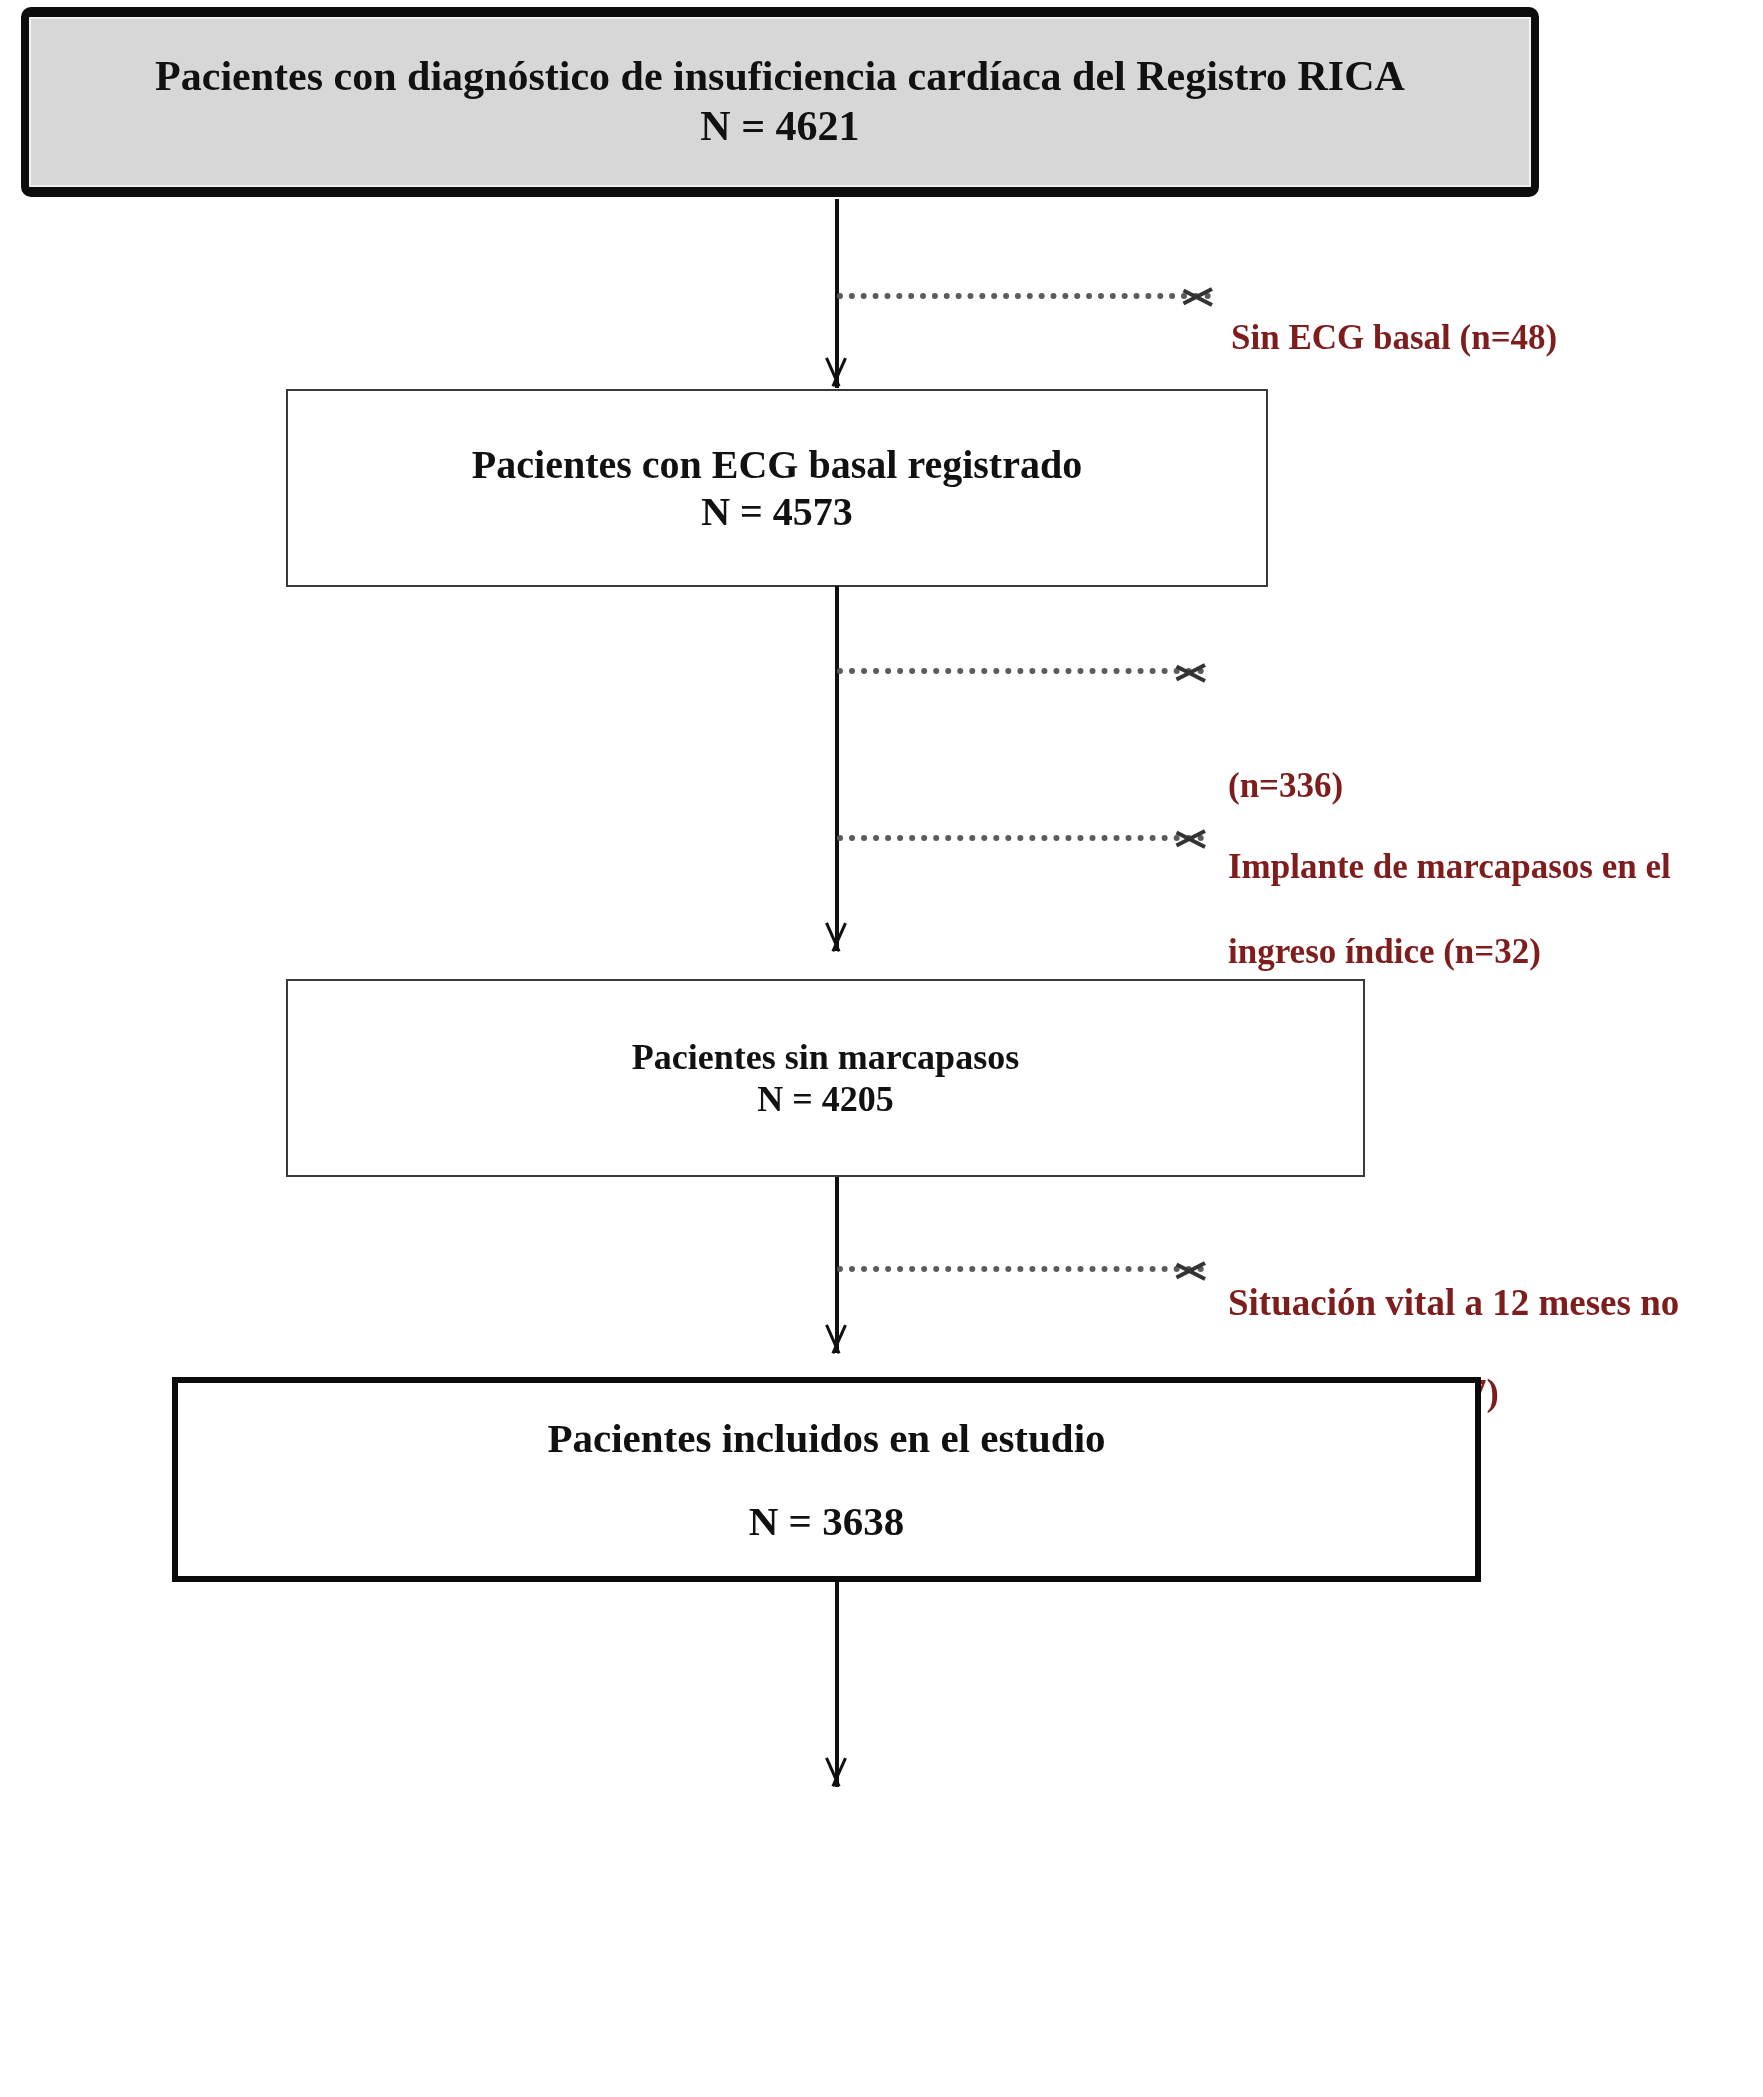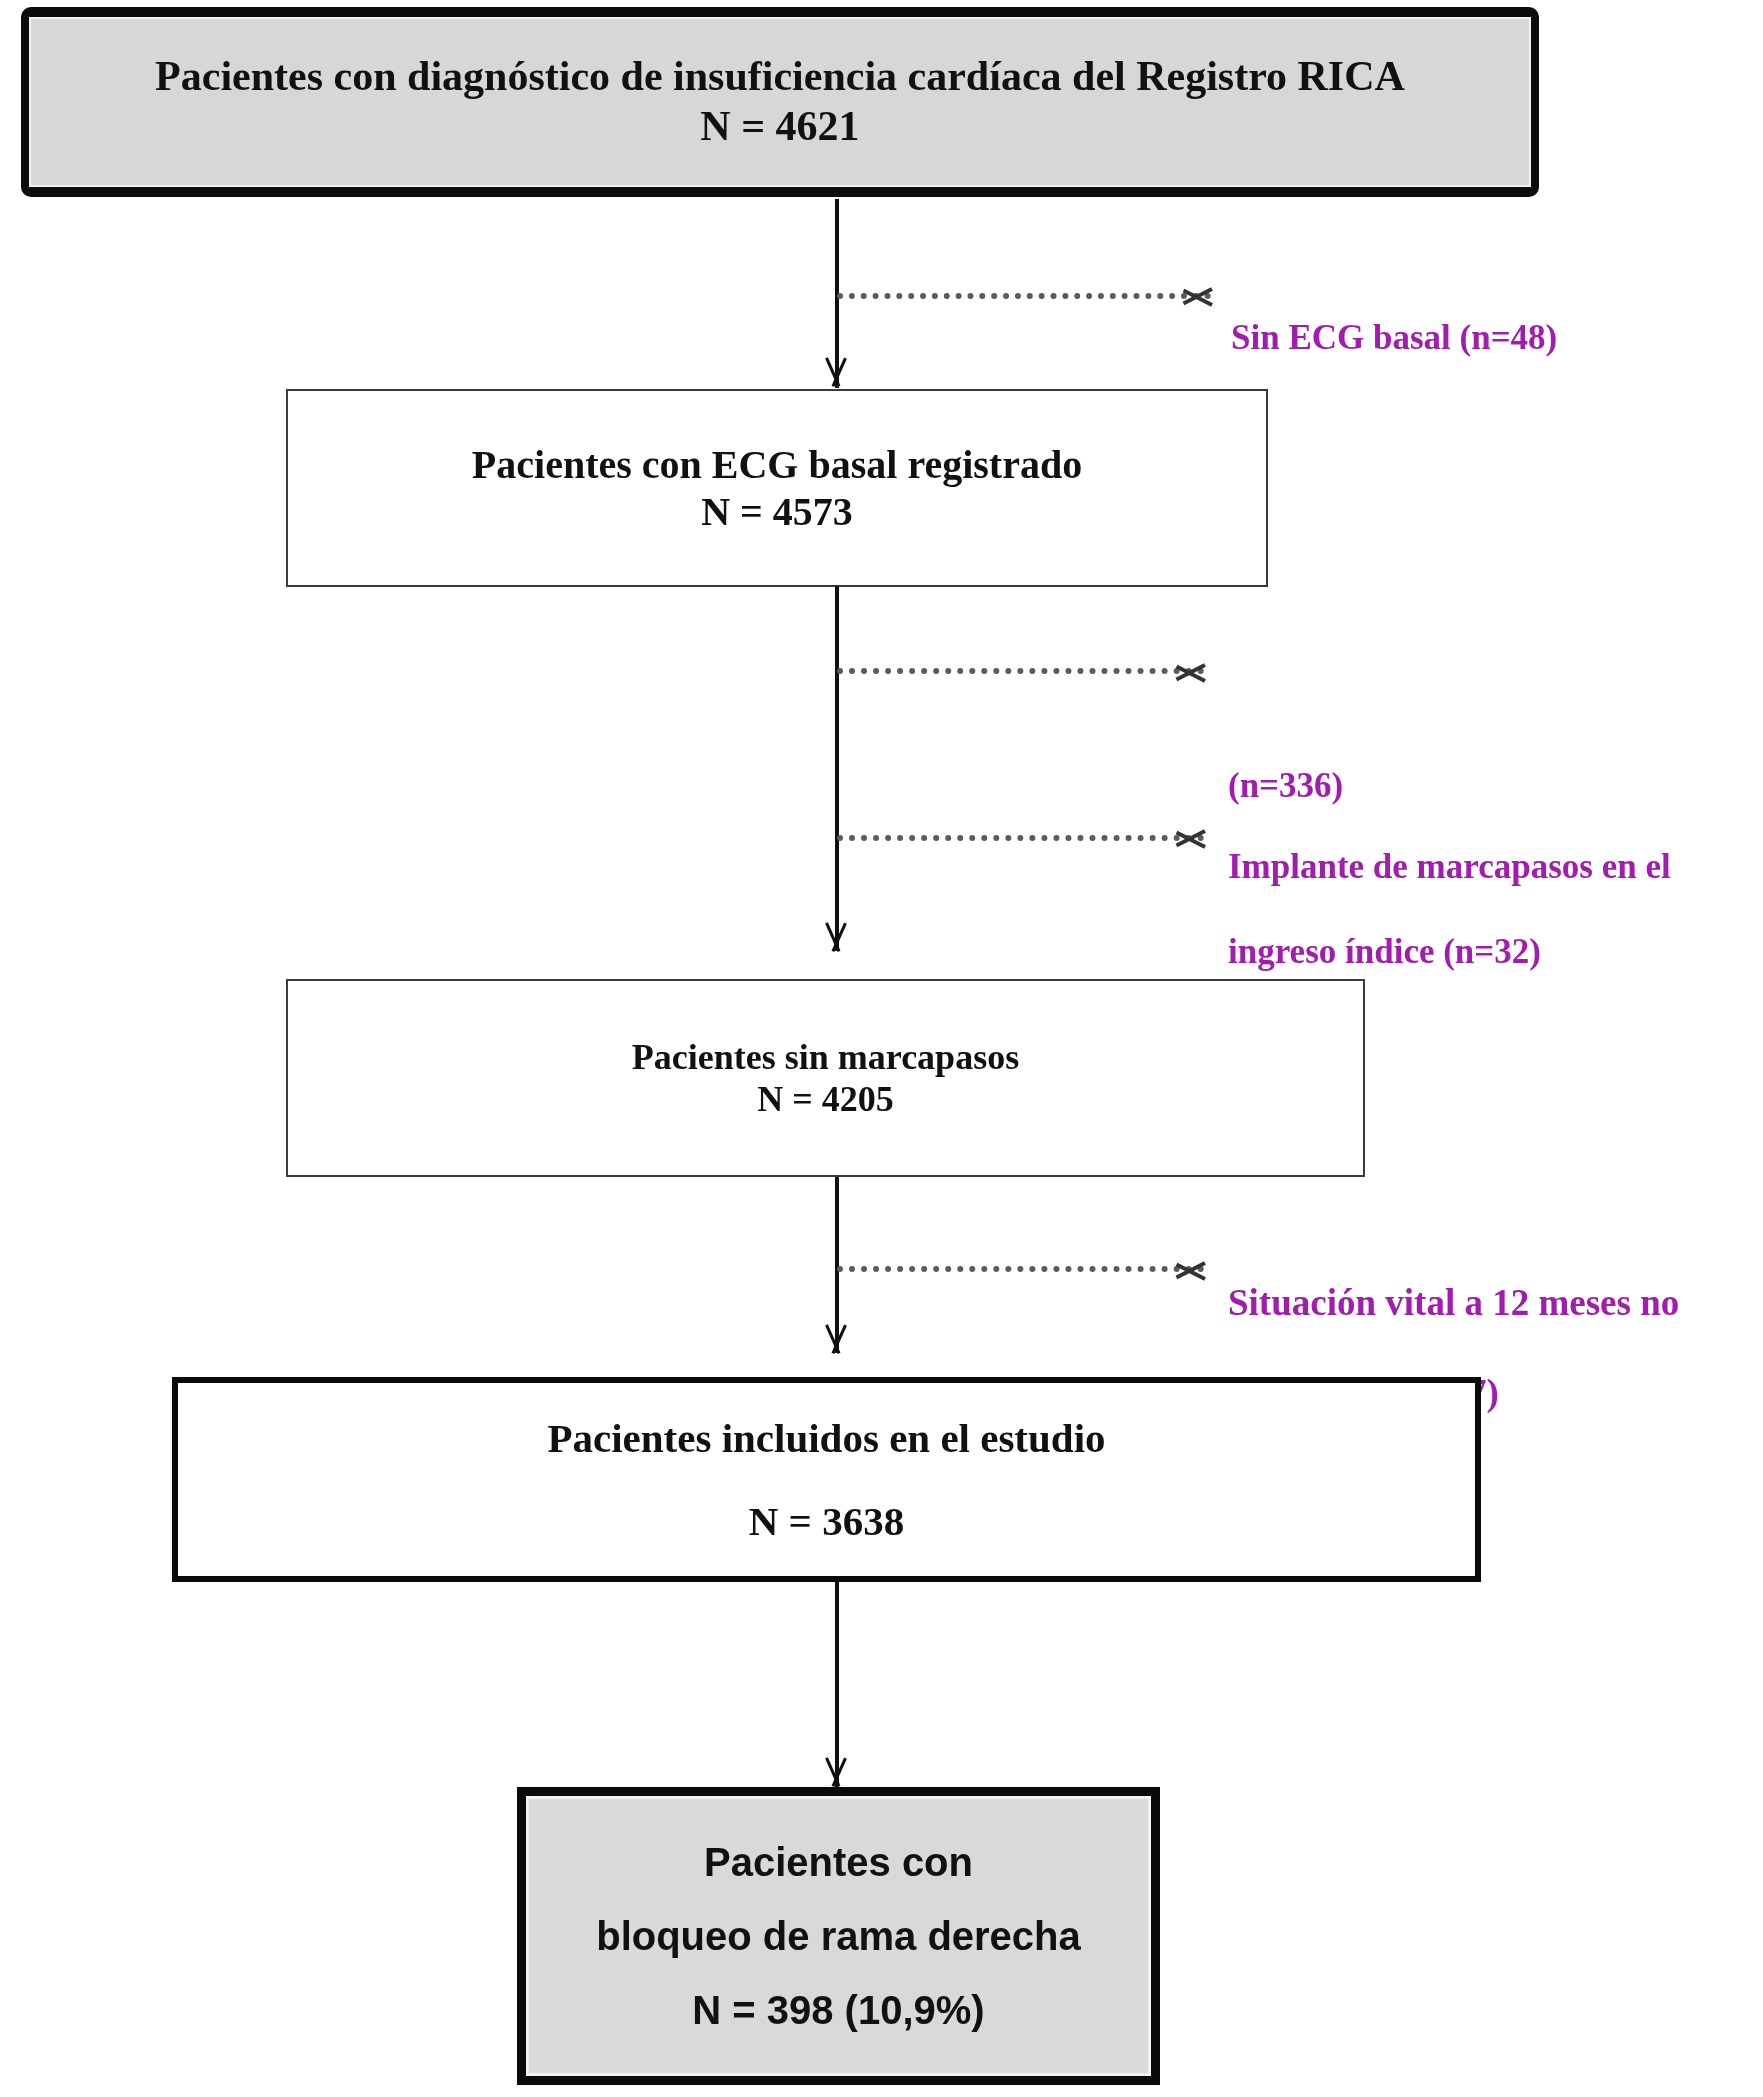--- a/index.html
+++ b/index.html
@@ -123,21 +123,21 @@
   }
   .dashed-arrow:after {
     bottom: 10px;
     transform-origin: right center;
     transform: rotate(27deg);
   }
 
   
   .excl-label {
     position: absolute;
-    color: #a21caf;
+    color: #7f1d1d;
     font-family: "Liberation Serif", "DejaVu Serif", serif;
     font-weight: bold;
     line-height: 1.22;
     white-space: pre-line;
   }
 </style>
 </head>
 <body>
 
 <div id="canvas">
@@ -194,20 +194,15 @@
   </div>
 
   <div class="flow-box box-heavy" style="left:172px; top:1377px; width:1309px; height:205px; font-size:41px;gap:34px;">
     <span class="line">Pacientes incluidos en el estudio</span>
     <span class="line">N = 3638</span>
   </div>
 
   <div class="v-line" style="left:835px; top:1582px; height:205px;"></div>
   <div class="arrow-v" style="left:836px; top:1758px;"></div>
 
-  <div class="flow-box box-final" style="left:517px; top:1787px; width:643px; height:298px; font-size:40px; line-height:1.1;">
-    <span class="line" style="margin-bottom:30px;">Pacientes con</span>
-    <span class="line" style="margin-bottom:30px;">bloqueo de rama derecha</span>
-    <span class="line">N = 398 (10,9%)</span>
-  </div>
 
 </div>
 
 
 </body></html>

